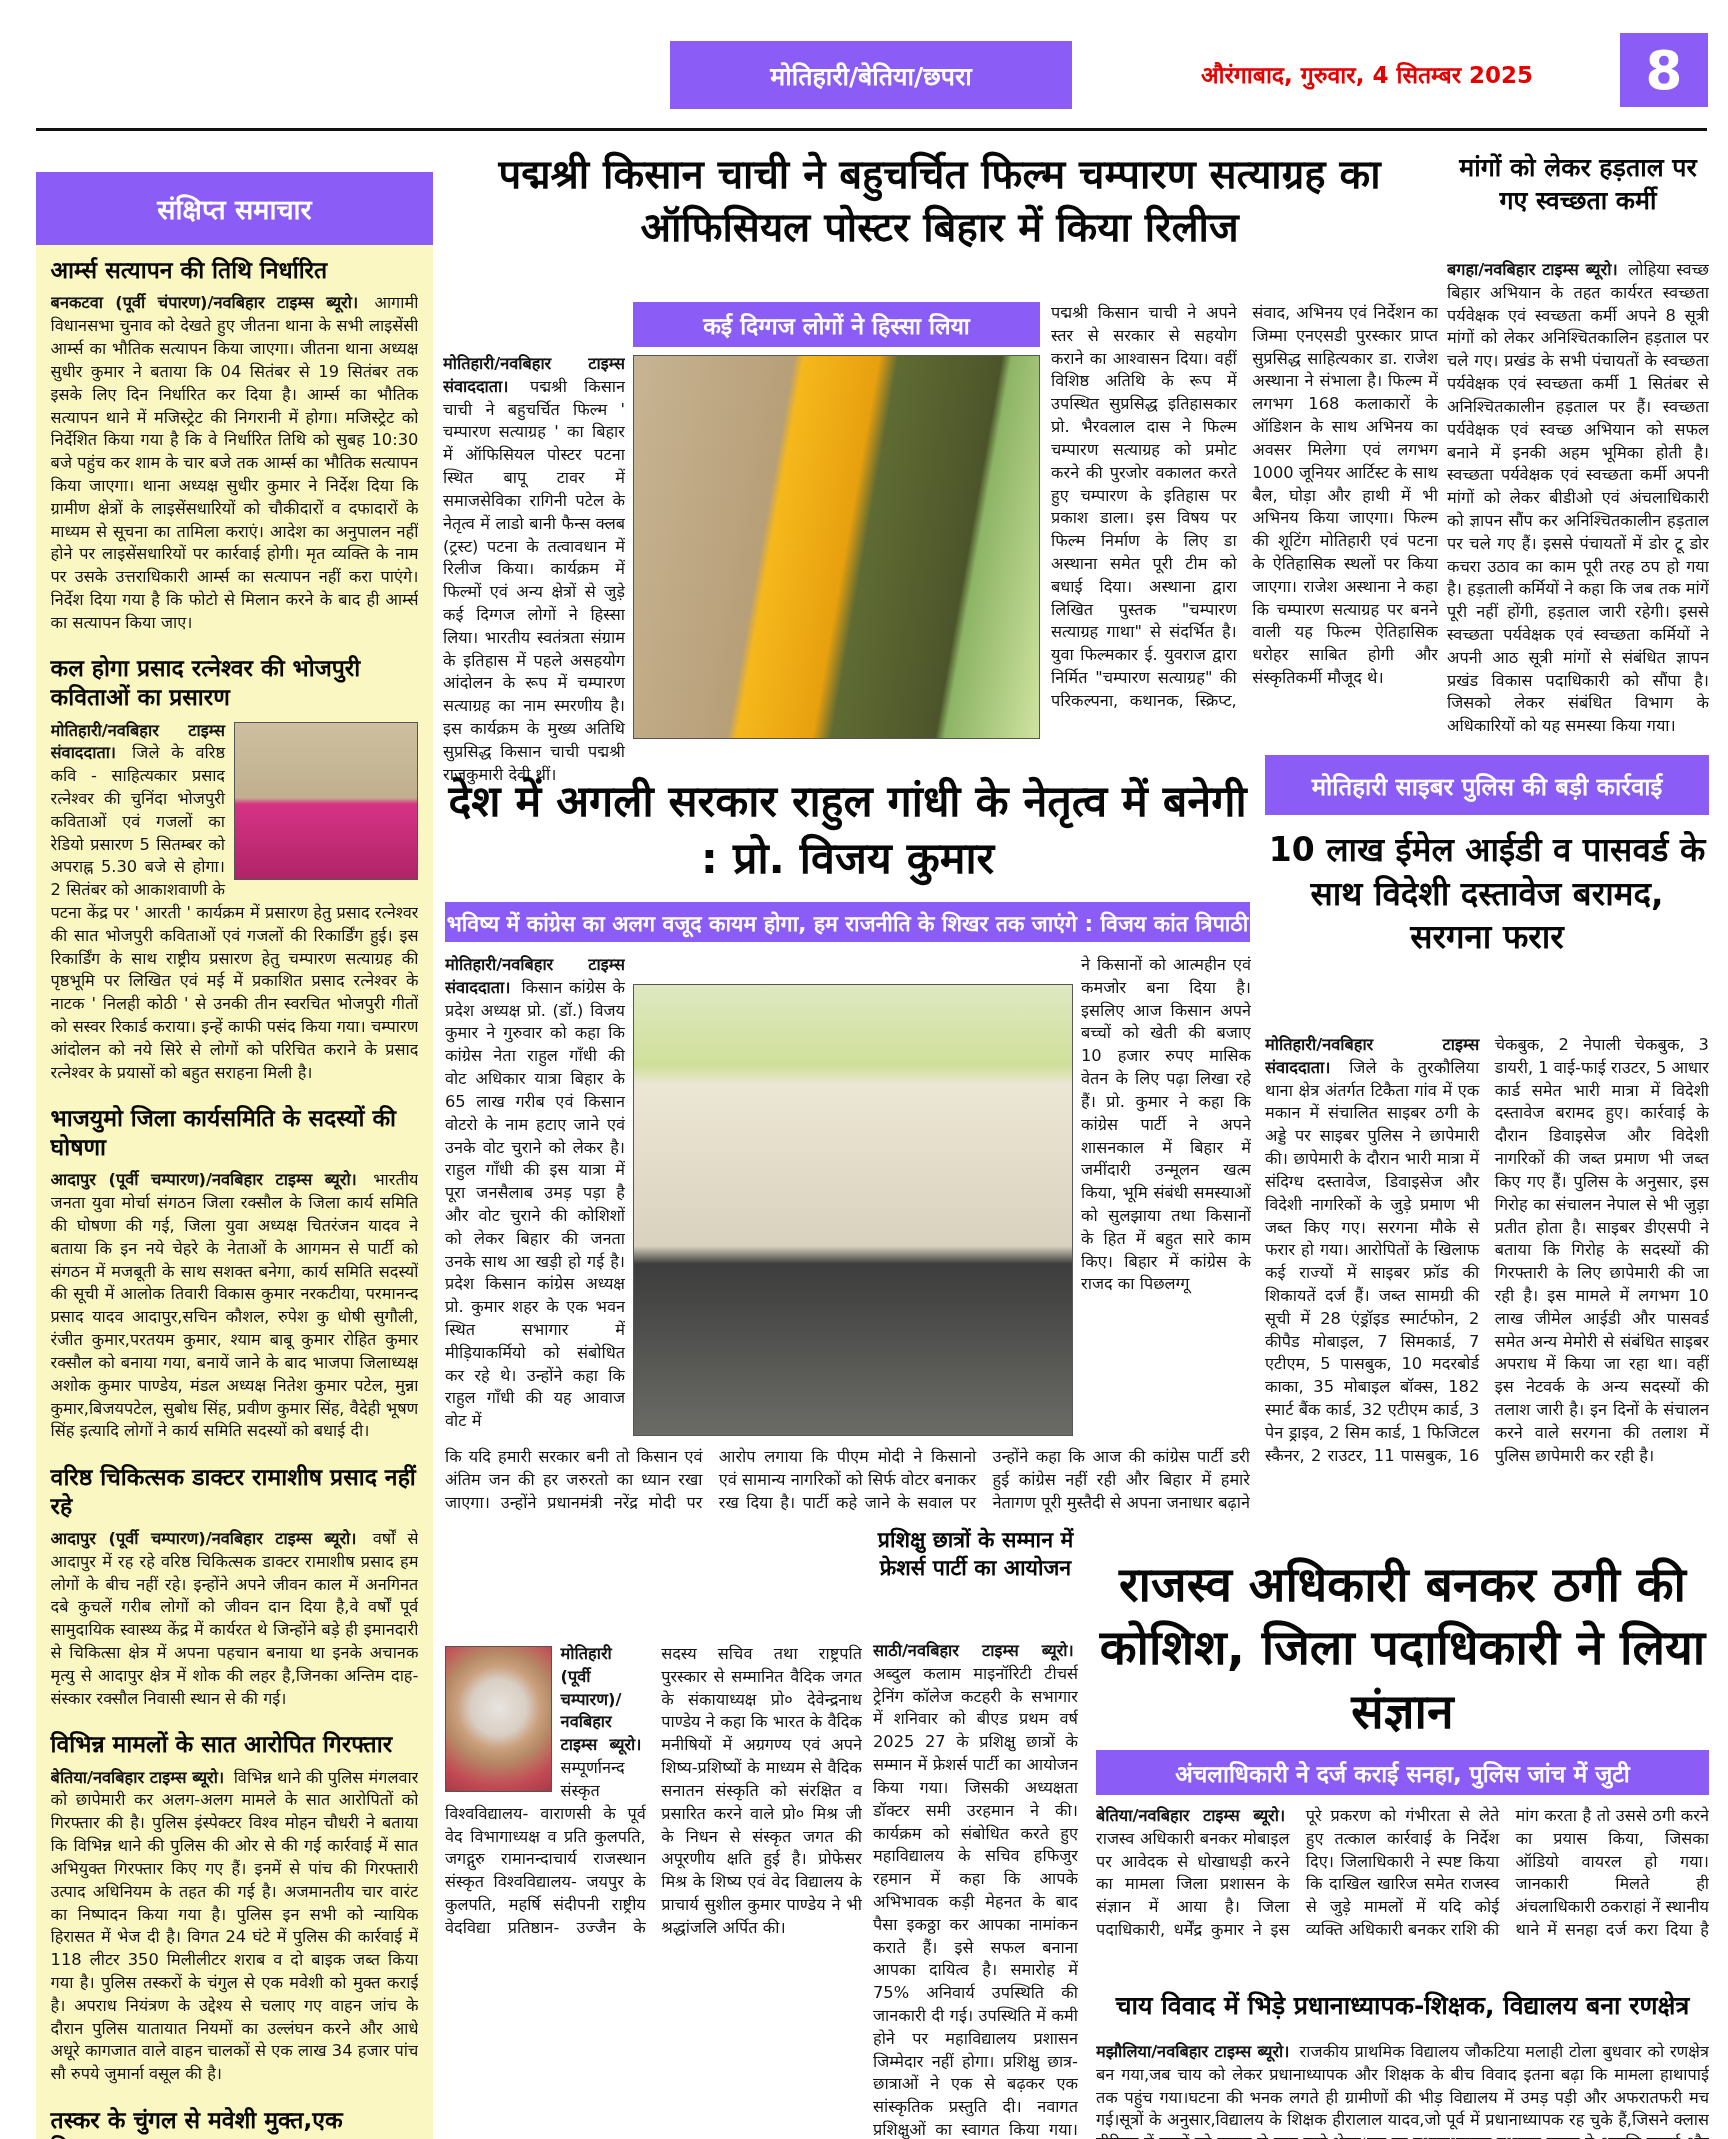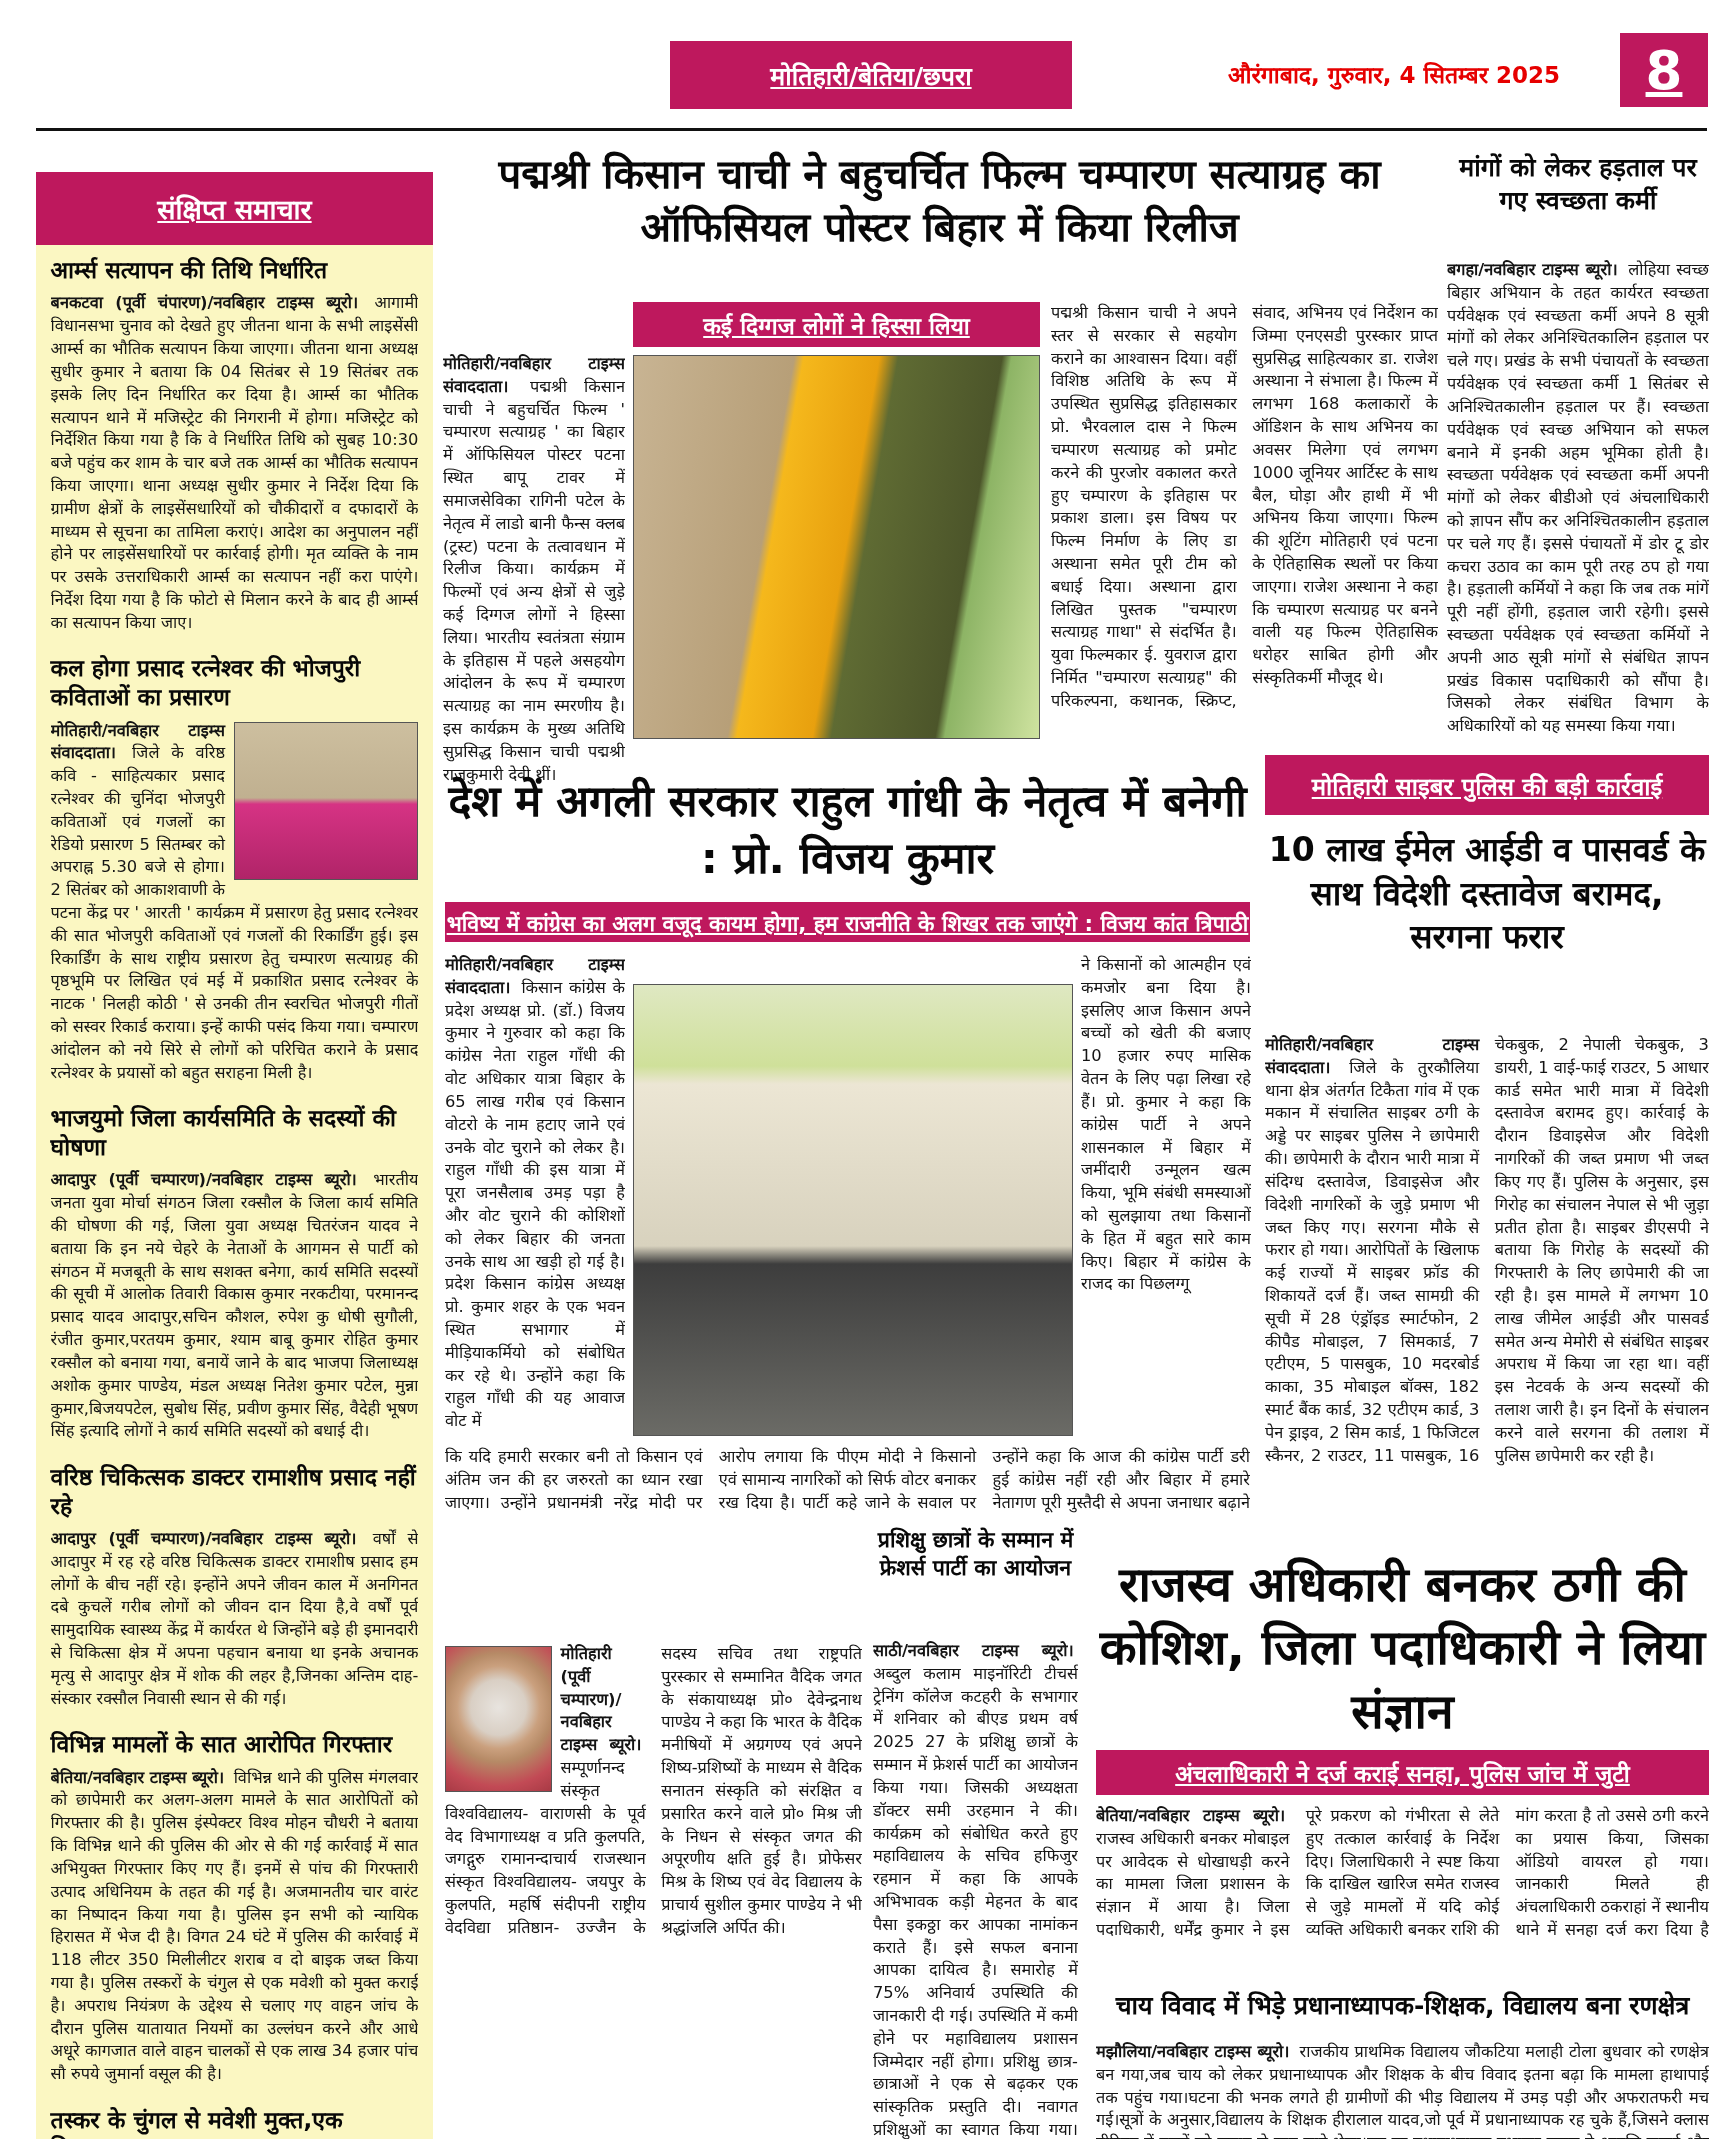--- a/index.html
+++ b/index.html
@@ -1,19 +1,19 @@
 <!DOCTYPE html>
 <html style="font-size:6.8px"><head>
 <meta charset="utf-8">
 <style>
   html,body{margin:0;padding:0;background:#9a9a9a;}
   .page{position:relative;width:1729px;height:2780px;background:#ffffff;
         font-family:"DejaVu Sans",sans-serif;color:#0b0b0b;overflow:hidden;}
   .abs{position:absolute;}
-  .redbg{background:#be185d;color:#ffffff;text-decoration:underline;}
+  .redbg{background:#8b5cf6;color:#ffffff;}
   .center{text-align:center;}
   .headline{font-weight:bold;color:#080808;line-height:1.32;}
   .body-text{font-size:16.3px;line-height:1.40;text-align:justify;color:#141414;overflow:hidden;}
   .dateline{font-weight:bold;margin-right:4.3px;}
   .kicker{display:flex;align-items:center;justify-content:center;font-weight:bold;}
   .rule{background:#111111;}
   
   .briefs-col{background:#fbf7c2;box-sizing:border-box;padding:11px 14.6px;overflow:hidden;}
   .b-art{margin-bottom:19.7px;}
   .b-art h3{font-size:23px;font-weight:bold;line-height:1.25;margin:0 0 7.7px 0;color:#080808;}
@@ -27,21 +27,21 @@
   .ph-poster{background:linear-gradient(100deg,#c8b493 0%,#b79f78 34%,#f5b81c 36%,#e8a00e 52%,#5f6b33 56%,#4c552a 78%,#8db465 80%,#cfe3a0 100%);}
   .ph-satya{background:linear-gradient(180deg,#dfe8c2 0%,#cfe09a 18%,#ece6d4 22%,#d8d2be 58%,#3d3d3d 62%,#6b6b66 100%);}
   .ph-portrait{background:radial-gradient(circle at 50% 42%,#e8e4df 0%,#d9cfc4 28%,#caa07e 42%,#b68a66 55%,#c24a55 80%,#a83a45 100%);}
 </style>
 </head>
 <body>
 
 <div class="page">
 
   <div class="abs redbg kicker" style="left:670px;top:41px;width:402px;height:68px;font-size:25px;">मोतिहारी/बेतिया/छपरा</div>
-  <div class="abs" style="left:1195px;top:58px;width:398px;font-size:23px;font-weight:bold;color:#e60000;text-align:center;">औरंगाबाद, गुरुवार, 4 सितम्बर 2025</div>
+  <div class="abs" style="left:1168px;top:58px;width:398px;font-size:23px;font-weight:bold;color:#e60000;text-align:center;">औरंगाबाद, गुरुवार, 4 सितम्बर 2025</div>
   <div class="abs redbg kicker" style="left:1620px;top:33px;width:88px;height:74px;font-size:53px;">8</div>
   <div class="abs rule" style="left:36px;top:128px;width:1671px;height:3.4px;"></div>
 
   <div class="abs redbg kicker" style="left:36px;top:172px;width:397px;height:73px;font-size:27px;">संक्षिप्त समाचार</div>
 
   <div class="abs briefs-col" style="left:36px;top:245px;width:397px;height:2446px;">
 
     <div class="b-art">
       <h3>आर्म्स सत्यापन की तिथि निर्धारित</h3>
       <div class="body-text">

